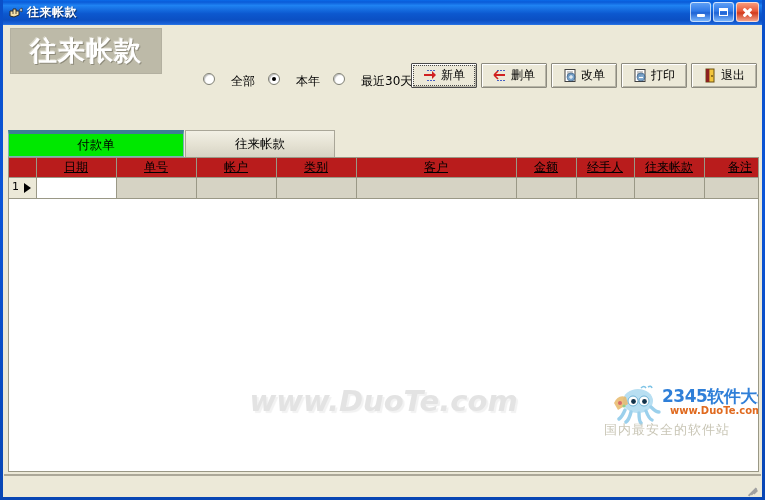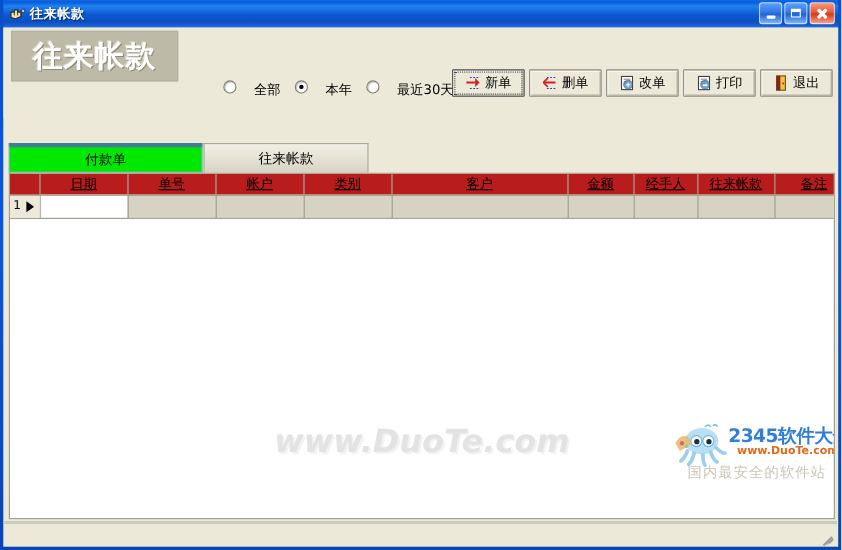--- a/index.html
+++ b/index.html
@@ -320,21 +320,20 @@
     color: #e06a1f;
     white-space: nowrap;
   }
   .brand-slogan {
     position: absolute;
     left: 4px; top: 38px;
     font-size: 13px;
     color: #c9c6b6;
     white-space: nowrap;
     letter-spacing: 1px;
-    margin-left: 21px;
   }
 
   
   .statusbar {
     position: absolute;
     left: 1px; right: 1px; bottom: 1px;
     height: 22px;
     background: #ece9d8;
     border-top: 1px solid #ffffff;
     box-shadow: inset 0 1px 0 #aca899;

